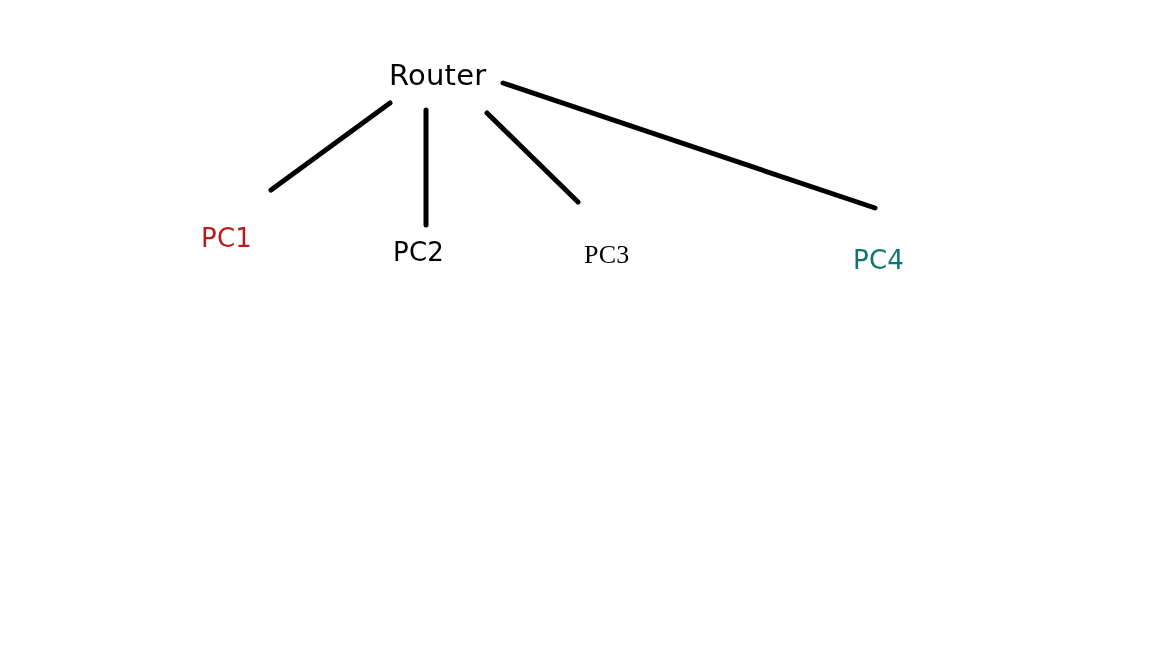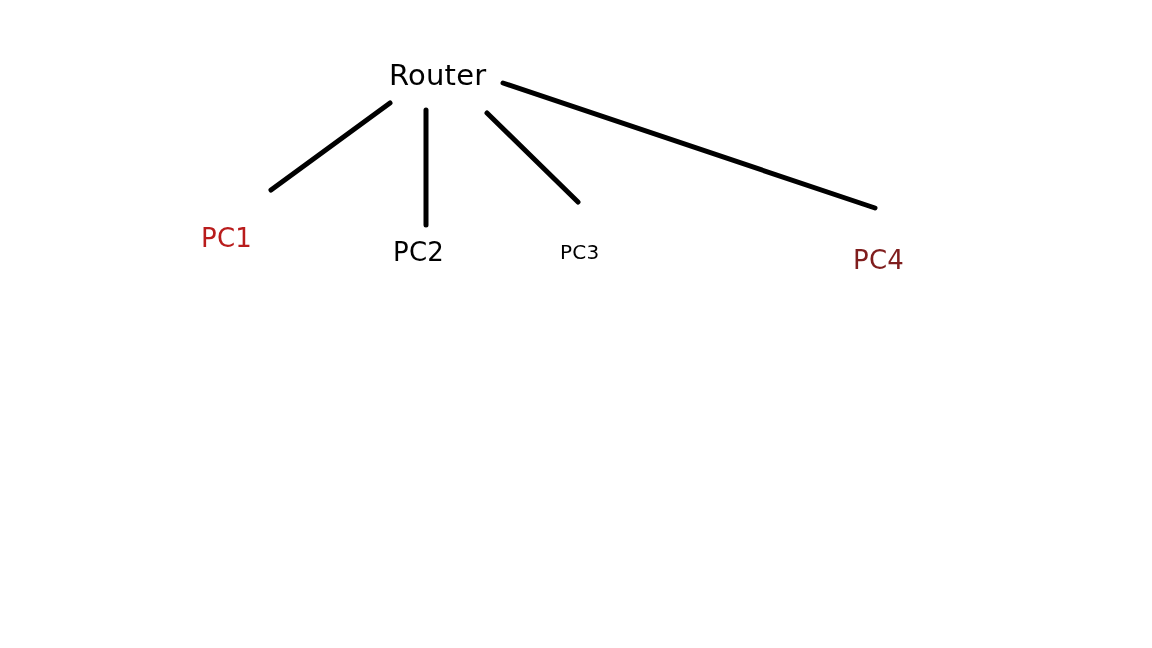--- a/index.html
+++ b/index.html
@@ -54,17 +54,17 @@
     <line stroke="#000000" stroke-width="5" stroke-linecap="round" x1="487" y1="113" x2="578" y2="202"></line>
     <line stroke="#000000" stroke-width="5" stroke-linecap="round" x1="503" y1="83" x2="875" y2="208"></line>
   </svg>
 
   <div class="node-label router-label" style="left: 389px; top: 61px; font-size: 29px; color: rgb(0, 0, 0);">Router</div>
 
   <div class="node-label pc-label" style="left: 201px; top: 225px; font-size: 26px; color: #b91c1c;">PC1</div>
 
   <div class="node-label pc-label" style="left: 393px; top: 239px; font-size: 26px; color: rgb(0, 0, 0); text-align: center;">PC2</div>
 
-  <div class="node-label pc-label" style="left: 560px; top: 242px; font-size: 20px; color: rgb(0, 0, 0);">PC3</div>
+  <div class="node-label pc-label" style="left: 584px; top: 242px; font-size: 26px; color: rgb(0, 0, 0); font-family: Liberation Serif, serif;">PC3</div>
 
-  <div class="node-label pc-label" style="left: 853px; top: 247px; font-size: 26px; color: #7f1d1d;">PC4</div>
+  <div class="node-label pc-label" style="left: 853px; top: 247px; font-size: 26px; color: #0f766e;">PC4</div>
 
 </div>
 
 </body></html>

